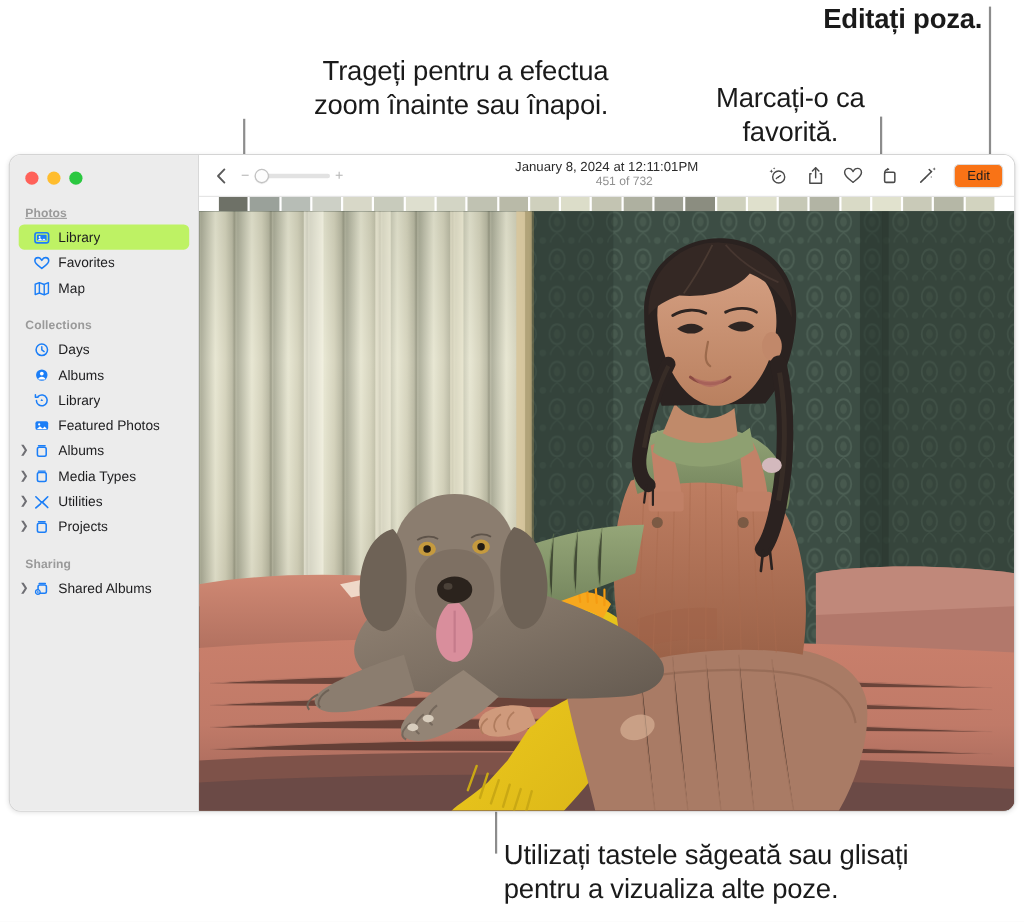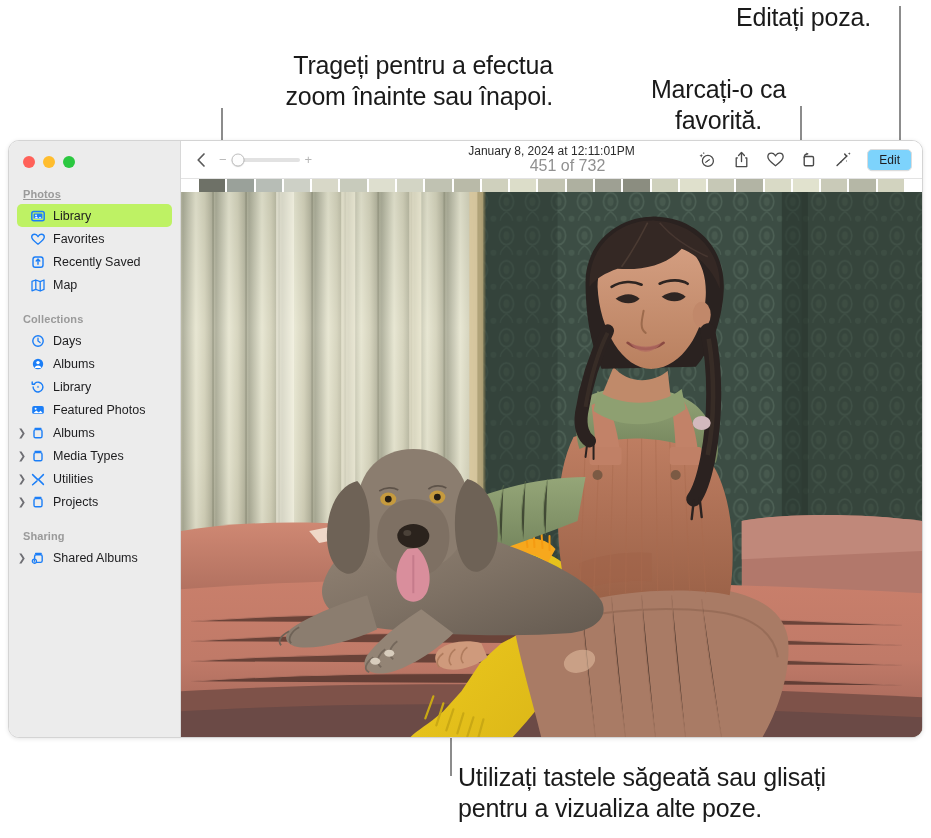--- a/index.html
+++ b/index.html
@@ -143,39 +143,39 @@
   .tb-title {
     position: absolute;
     left: 0; right: 0; top: 3px;
     text-align: center;
     pointer-events: none;
   }
   .tb-title .t1 {
     font-size: 12px; color: #2b2b2b; line-height: 15px;
   }
   .tb-title .t2 {
-    font-size: 16px; color: #909090; line-height: 13px; padding-left: 32px;
+    font-size: 11px; color: #909090; line-height: 13px; padding-left: 32px;
   }
 
   .tb-right {
     margin-left: auto;
     display: flex; align-items: center; gap: 10px;
     position: relative; z-index: 2;
   }
   .tb-btn {
     width: 24px; height: 24px;
     display:flex; align-items:center; justify-content:center;
     color: #4a4a4a;
   }
   .edit-btn {
     height: 22px;
     padding: 0 11px;
     display:flex; align-items:center;
     font-size: 12px; color: #1d1d1f;
-    background: #7dd3fc;
+    background: #f97316;
     border: 1px solid #dcdcdc;
     border-radius: 5px;
     box-shadow: 0 0.5px 0.5px rgba(0,0,0,.06);
     margin-left: 2px;
   }
 
   
   #filmstrip {
     height: 13px;
     display: flex;
@@ -202,21 +202,21 @@
 <div id="root">
 
   <div class="callout right" style="left:208px; top:50px; width:345px;">Trageți pentru a efectua
 zoom înainte sau înapoi.</div>
   <div class="leader" style="left:221px; top:108px; height:50px;"></div>
 
   <div class="callout center" style="left:626px; top:50px; width:185px;margin-top:24px;">Marcați-o ca
 favorită.</div>
   <div class="leader" style="left:800px; top:106px; height:52px;"></div>
 
-  <div class="callout right" style="left:578px; top:2px; width:293px;">Editați poza.</div>
+  <div class="callout right" style="left:600px; top:2px; width:293px;font-weight:bold;">Editați poza.</div>
   <div class="leader" style="left:899px; top:6px; height:152px;"></div>
 
   <div class="callout left" style="left:458px; top:762px; width:470px;">Utilizați tastele săgeată sau glisați
 pentru a vizualiza alte poze.</div>
   <div class="leader" style="left:450px; top:684px; height:92px;"></div>
 
   <div id="window">
 
     <div id="sidebar">
 
@@ -242,29 +242,20 @@
 
       <div class="sb-item">
         <span class="sb-ico">
           <svg width="16" height="14" viewBox="0 0 16 14">
               <path d="M8 12.1C5.4 10 1.7 7.8 1.7 5.1 1.7 3.4 3 2.2 4.6 2.2c1.2 0 2.1.6 2.7 1.5l.7 1 .7-1c.6-.9 1.5-1.5 2.7-1.5 1.6 0 2.9 1.2 2.9 2.9 0 2.7-3.7 4.9-6.3 7z" fill="none" stroke="#1b7ef7" stroke-width="1.4" stroke-linejoin="round"></path>
             </svg>
         </span>
         <span class="sb-label">Favorites</span>
       </div>
 
-      <div class="sb-item">
-        <span class="sb-ico">
-          <svg width="16" height="14" viewBox="0 0 16 14">
-              <rect x="3" y="2" width="10" height="10.2" rx="2.2" fill="none" stroke="#1b7ef7" stroke-width="1.4"></rect>
-              <path d="M8 9.3V4.4M8 4.1l-1.8 1.8M8 4.1l1.8 1.8" stroke="#1b7ef7" stroke-width="1.4" stroke-linecap="round" fill="none"></path>
-            </svg>
-        </span>
-        <span class="sb-label">Recently Saved</span>
-      </div>
 
       <div class="sb-item">
         <span class="sb-ico">
           <svg width="16" height="14" viewBox="0 0 16 14">
               <path d="M2 3.4l3.8-1.4v9.4L2 12.8zM5.8 2l4.4 1.6v9.4L5.8 11.4zM10.2 3.6L14 2v9.4l-3.8 1.6z" fill="none" stroke="#1b7ef7" stroke-width="1.3" stroke-linejoin="round"></path>
             </svg>
         </span>
         <span class="sb-label">Map</span>
       </div>
 

